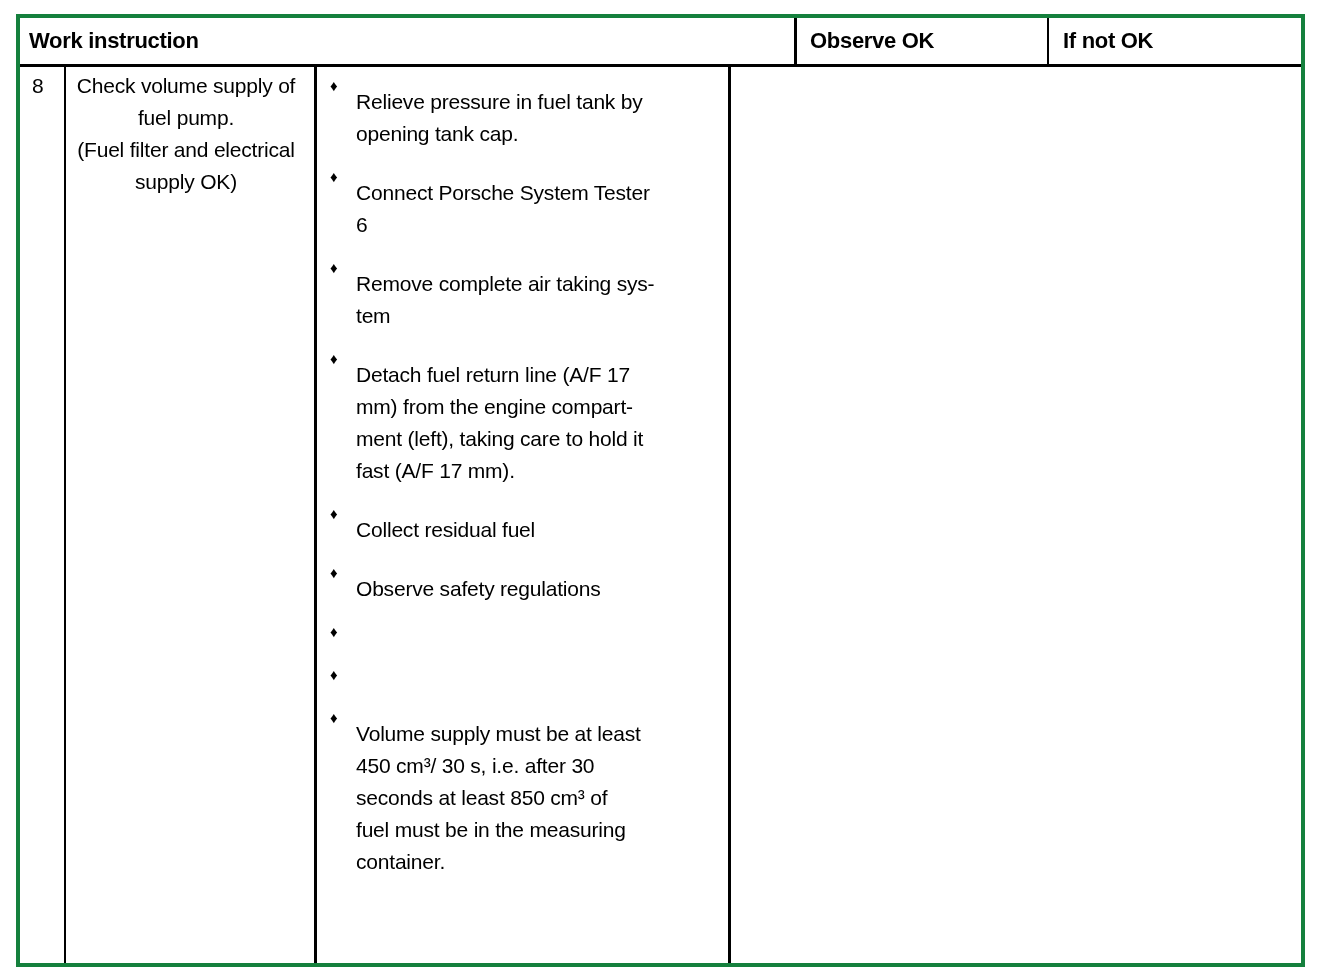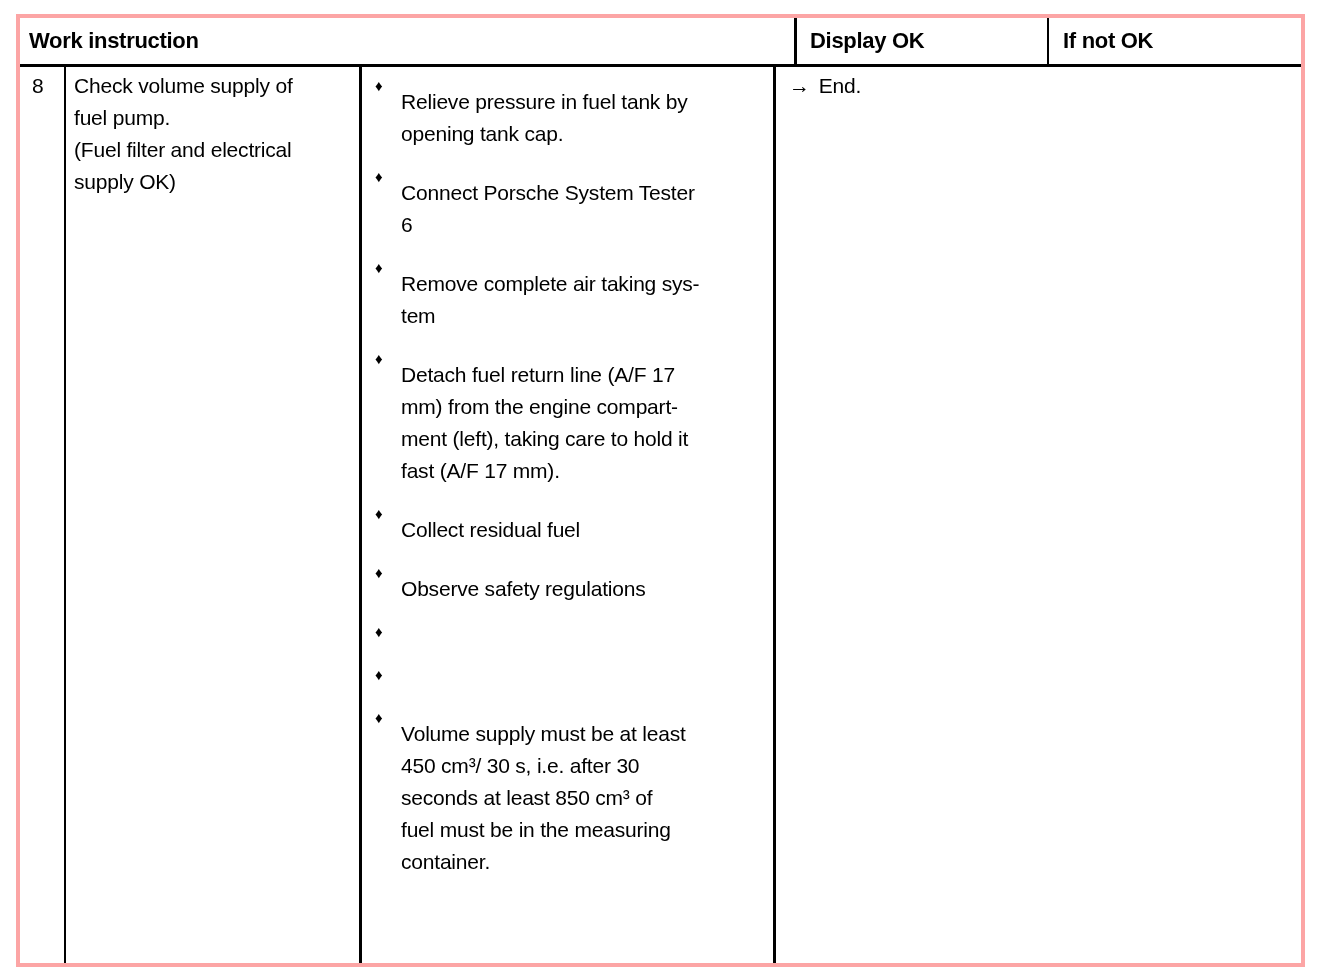--- a/index.html
+++ b/index.html
@@ -19,21 +19,21 @@
     background: #ffffff;
     overflow: hidden;
   }
   .tbl {
     position: absolute;
     left: 16px;
     top: 14px;
     width: 1289px;
     height: 953px;
     box-sizing: border-box;
-    border: 4px solid #fca5a5;
+    border: 4px solid #15803d;
     display: flex;
     flex-direction: column;
     background: #ffffff;
   }
   .header-row {
     display: flex;
     height: 46px;
     flex-shrink: 0;
     border-bottom: 3px solid #000000;
     font-weight: bold;
@@ -62,25 +62,26 @@
     letter-spacing: -0.2px;
     padding-top: 3px;
   }
   .c-num {
     width: 46px;
     border-right: 2px solid #000000;
     padding-left: 12px;
     font-size: 22px;
   }
   .c-desc {
-    width: 296px;
+    width: 251px;
     border-right: 3px solid #000000;
     padding-left: 8px;
     padding-right: 16px;
     white-space: pre-line;
+    text-align: center;
   }
   .c-steps {
     width: 414px;
     border-right: 3px solid #000000;
     padding-top: 3px;
   }
   .c-display {
     width: 254px;
     padding-left: 13px;
   }
@@ -114,21 +115,21 @@
   }
 </style>
 </head>
 <body>
 
 <div class="page">
   <div class="tbl">
 
     <div class="header-row">
       <div class="cell h-work">Work instruction</div>
-      <div class="cell h-display">Display OK</div>
+      <div class="cell h-display">Observe OK</div>
       <div class="cell h-ifnot">If not OK</div>
     </div>
 
     <div class="body-row">
       <div class="cell c-num">8</div>
 
       <div class="cell c-desc">Check volume supply of
 fuel pump.
 (Fuel filter and electrical
 supply OK)</div>
@@ -175,21 +176,18 @@
               <span class="bullet">♦</span>
               <span class="step-text">Volume supply must be at least
 450 cm³/ 30 s, i.e. after 30
 seconds at least 850 cm³ of
 fuel must be in the measuring
 container.</span>
             </li>
           </ul>
       </div>
 
-      <div class="cell c-display">
-        <span class="arrow">→</span><span>End.</span>
-      </div>
 
       <div class="cell c-ifnot"></div>
     </div>
 
   </div>
 </div>
 
 </body></html>

